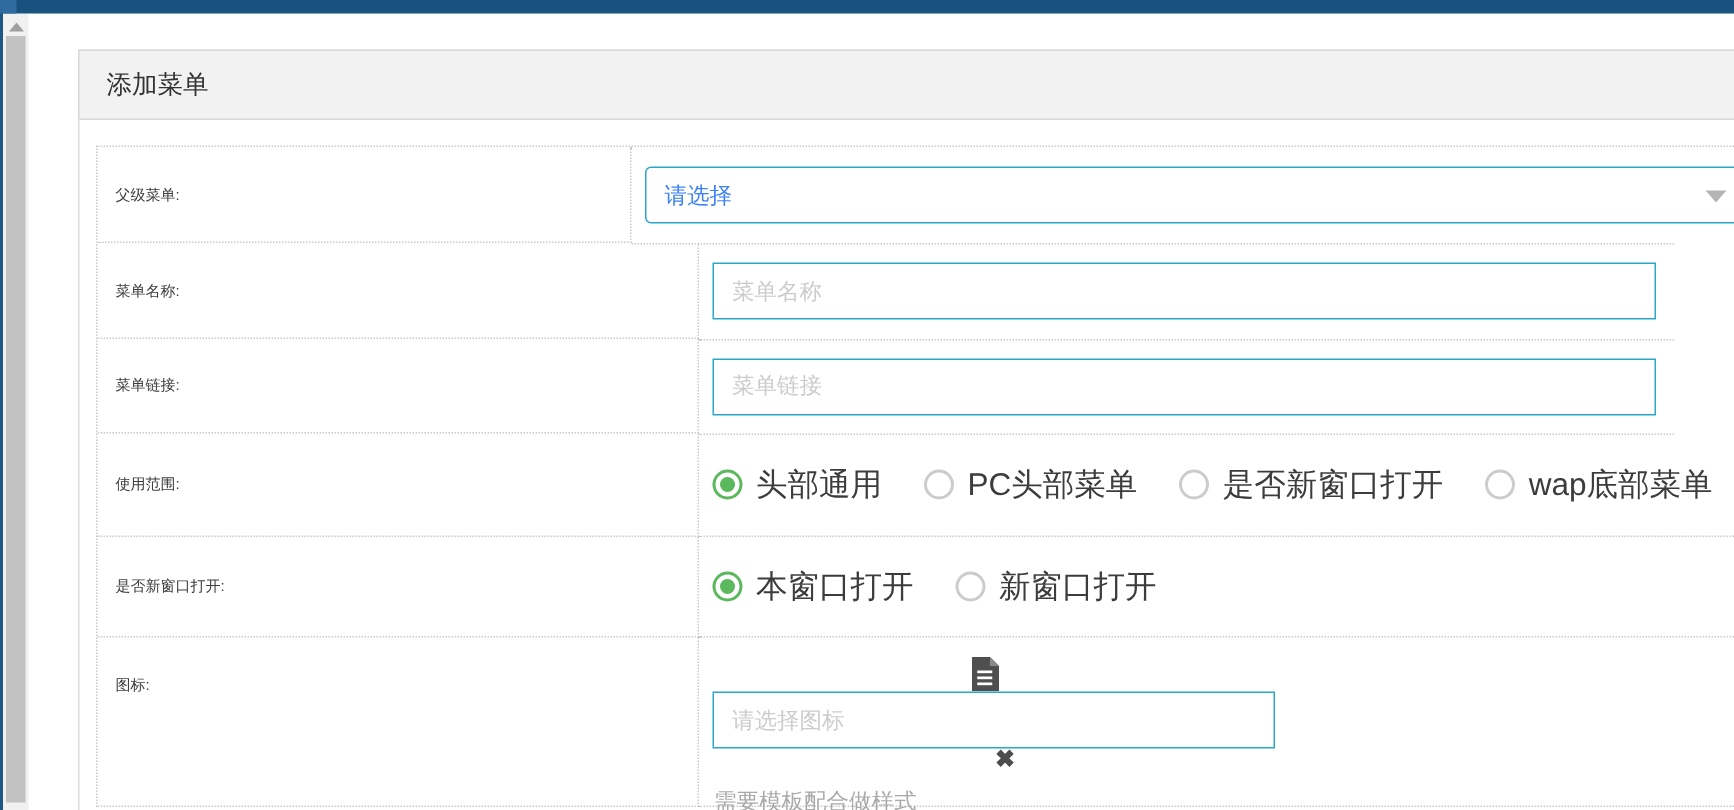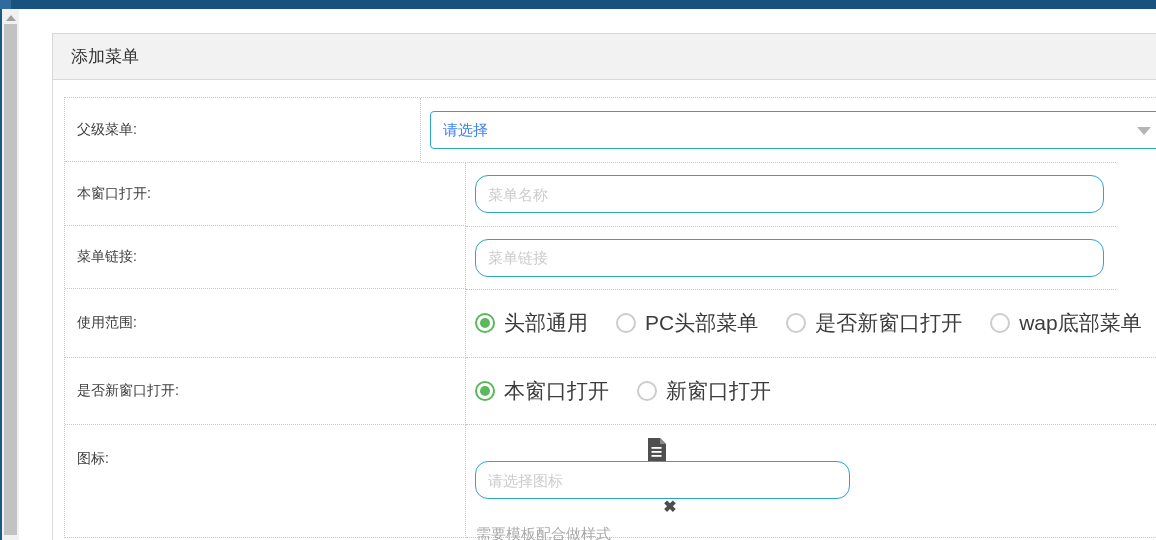--- a/index.html
+++ b/index.html
@@ -25,35 +25,35 @@
            border-left:1px solid #dcdcdc; }
   .panel-header { height:47px; background:#f2f2f2; border:1px solid #d8d8d8; margin-left:-1px;
                   line-height:45px; padding-left:18px; font-size:17px; color:#333; }
   .panel-body { padding:17px 0 0 11px; }
 
   
   .form-table { border-top:1px dotted #c9c9c9; border-left:1px dotted #c9c9c9; width:1108px; }
   .form-row { display:flex; }
   .cell-label { width:401px; border-right:1px dotted #c9c9c9; border-bottom:1px dotted #c9c9c9;
                 padding-left:12px; display:flex; align-items:center;
-                font-size:14px; color:#3c3c3c; }
+                font-size:10px; color:#3c3c3c; }
   .cell-value { flex:1; border-bottom:1px dotted #c9c9c9; display:flex; align-items:center; padding-left:9px; }
   .cell-value.short { border-bottom:none; position:relative; }
   .cell-value.short::after { content:""; position:absolute; left:0; right:56px; bottom:-1px;
                              border-bottom:1px dotted #c9c9c9; }
   .h64 { height:64px; } .h63 { height:63px; } .h69 { height:69px; } .h67 { height:67px; } .h113 { height:113px; }
 
   
   .select-box { width:742px; height:38px; border:1px solid #2ba6cb; border-radius:4px; background:#fff;
                 position:relative; display:flex; align-items:center; padding-left:12px;
                 font-size:15px; color:#3b82f6; cursor:pointer; }
   .select-caret { position:absolute; right:20px; top:15px; width:0; height:0;
                   border-left:7px solid transparent; border-right:7px solid transparent;
                   border-top:8px solid #b5b5b5; }
-  .text-input { width:629px; height:38px; border:1px solid #2ba6cb; border-radius:13px;
+  .text-input { width:629px; height:38px; border:1px solid #2ba6cb; border-radius:0;
                 padding:0 12px; font-size:15px; color:#555; outline:none;
                 font-family:"Liberation Sans", sans-serif; }
   .text-input::placeholder { color:#ccc; opacity:1; }
   .icon-input { width:375px; }
 
   
   .radio-item { display:flex; align-items:center; margin-right:28px; cursor:pointer; }
   .radio-circle { width:20px; height:20px; border-radius:50%; border:2px solid #ccc; background:#fff;
                   position:relative; flex:0 0 auto; }
   .radio-circle.checked { border-color:#5cb85c; }
@@ -93,21 +93,21 @@
         <div class="cell-label">父级菜单:</div>
         <div class="cell-value short">
           <div class="select-box">
             <span>请选择</span>
             <span class="select-caret"></span>
           </div>
         </div>
       </div>
 
       <div class="form-row h64">
-        <div class="cell-label">本窗口打开:</div>
+        <div class="cell-label">菜单名称:</div>
         <div class="cell-value short">
           <input class="text-input" type="text" placeholder="菜单名称" style="">
         </div>
       </div>
 
       <div class="form-row h63">
         <div class="cell-label">菜单链接:</div>
         <div class="cell-value short">
           <input class="text-input" type="text" placeholder="菜单链接" style="">
         </div>

